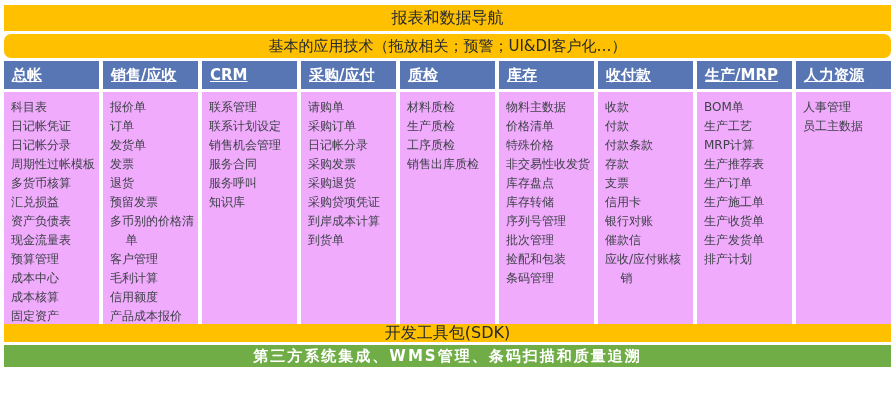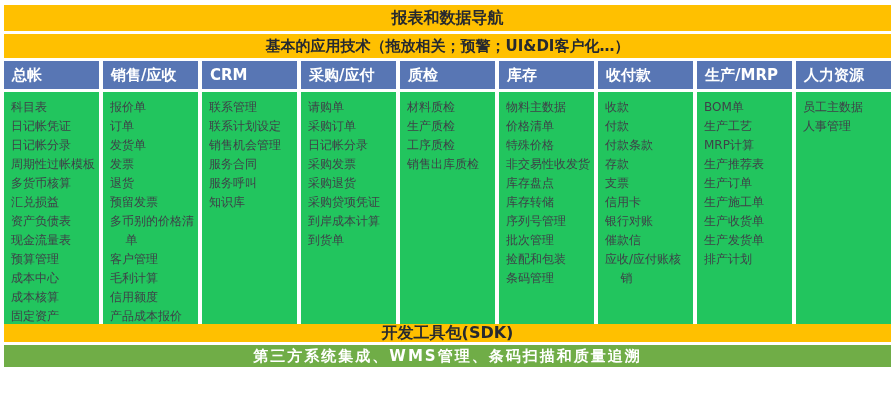--- a/index.html
+++ b/index.html
@@ -10,48 +10,48 @@
     overflow: hidden;
   }
   .page {
     width: 895px; height: 410px;
     padding: 5px 4px 3px 4px;
     display: flex; flex-direction: column; gap: 3px;
   }
   .banner {
     flex: 0 0 auto;
     display: flex; align-items: center; justify-content: center;
-    text-align: center; font-weight: bold;
+    text-align: center; font-weight: normal;
   }
   .banner-amber { background: #FFC000; color: #26292F; }
   .banner-top    { height: 26px; font-size: 16px; }
-  .banner-second { height: 24px; font-size: 15px; }
+  .banner-second { height: 24px; font-size: 15px; border-radius: 7px; }
   .banner-sdk    { height: 18px; font-size: 16px; }
   .banner-green  {
     height: 22px; background: #70AD47; color: #FFFFFF;
     font-size: 15px; letter-spacing: 2px; font-weight: bold;
   }
   .module-grid {
     flex: 0 0 260px; height: 260px;
     display: grid;
     grid-template-columns: repeat(9, 1fr);
     column-gap: 4px;
   }
   .col { display: flex; flex-direction: column; gap: 3px; height: 100%; }
   .col-header {
     flex: 0 0 28px;
     background: #5876B4; color: #FFFFFF;
     font-weight: bold; font-size: 15px;
     display: flex; align-items: center;
     padding-left: 8px;
-    white-space: nowrap; overflow: hidden;
+    white-space: nowrap; overflow: hidden; text-decoration: underline;
   }
   .col-body {
     flex: 1 1 auto;
-    background: #22c55e;
+    background: #f0abfc;
     padding: 6px 2px 4px 7px;
     overflow: hidden;
   }
   .col-item {
     color: #3E4148;
     font-size: 12px; line-height: 19px;
     padding-left: 1.3em; text-indent: -1.3em;
   }
 </style>
 </head>
@@ -168,22 +168,22 @@
           <div class="col-item">生产订单</div>
           <div class="col-item">生产施工单</div>
           <div class="col-item">生产收货单</div>
           <div class="col-item">生产发货单</div>
           <div class="col-item">排产计划</div>
         </div>
       </div>
       <div class="col">
         <div class="col-header">人力资源</div>
         <div class="col-body">
+          <div class="col-item">人事管理</div>
           <div class="col-item">员工主数据</div>
-          <div class="col-item">人事管理</div>
         </div>
       </div>
     </div>
 
   <div class="banner banner-amber banner-sdk">开发工具包(SDK)</div>
 
   <div class="banner banner-green">第三方系统集成、WMS管理、条码扫描和质量追溯</div>
 </div>
 
 </body></html>

